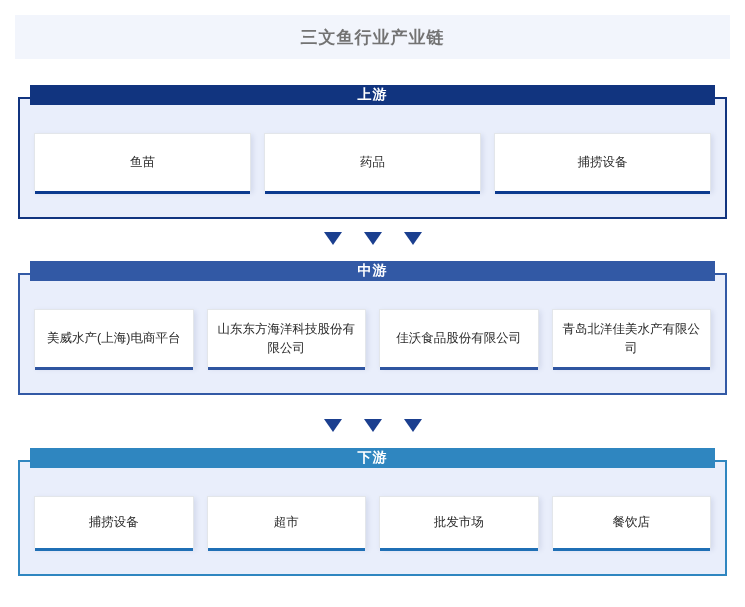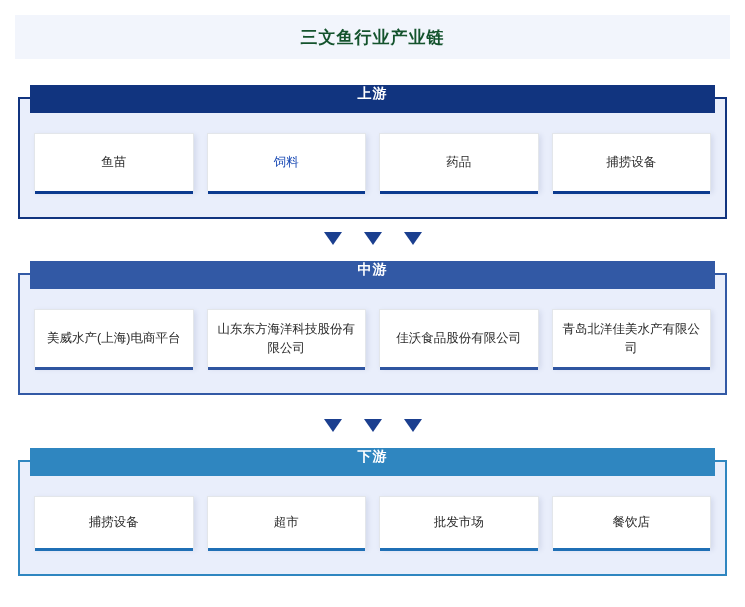--- a/index.html
+++ b/index.html
@@ -28,41 +28,42 @@
     width: 715px;
     height: 44px;
     background: #f2f5fc;
     display: flex;
     align-items: center;
     justify-content: center;
   }
   .title-text {
     font-size: 17px;
     font-weight: bold;
-    color: #14532d;
+    color: #737373;
     letter-spacing: 1px;
   }
 
   
   .section {
     position: absolute;
     left: 0;
     width: 745px;
   }
   .section-inner {
     position: relative;
     width: 745px;
   }
   .band {
     position: absolute;
     left: 30px;
     top: 0;
     width: 685px;
-    height: 28px;
-    display: flex;
+    height: 20px;
+    display: flex;
+    align-items: center;
     justify-content: center;
     z-index: 3;
   }
   .band-text {
     color: #ffffff;
     font-size: 14px;
     font-weight: bold;
     letter-spacing: 1px;
   }
   .frame {
@@ -156,23 +157,20 @@
   </div>
 
   <div class="section up" style="top:85px;">
     <div class="section-inner">
       <div class="frame">
         <div class="cards">
           <div class="card tall">
             <span class="card-label">鱼苗</span>
           </div>
           <div class="card tall">
-            <span class="card-label highlight">饲料</span>
-          </div>
-          <div class="card tall">
             <span class="card-label">药品</span>
           </div>
           <div class="card tall">
             <span class="card-label">捕捞设备</span>
           </div>
         </div>
       </div>
       <div class="band">
         <span class="band-text">上游</span>
       </div>

